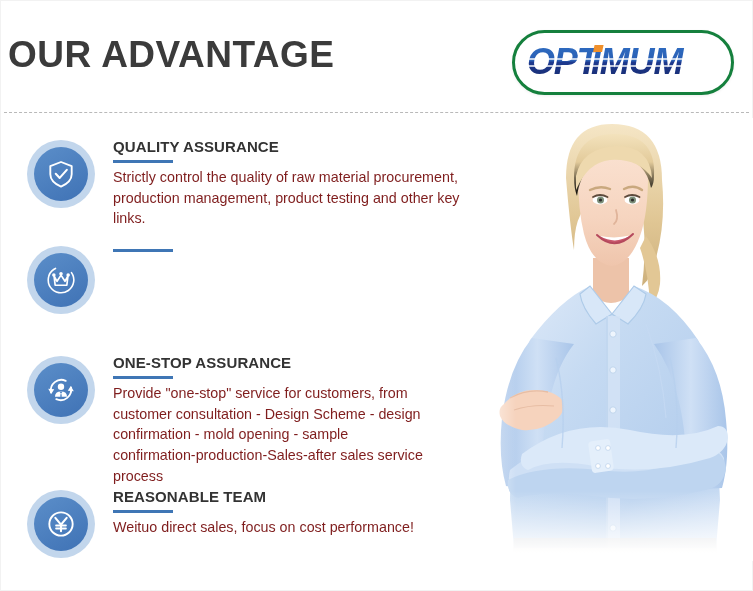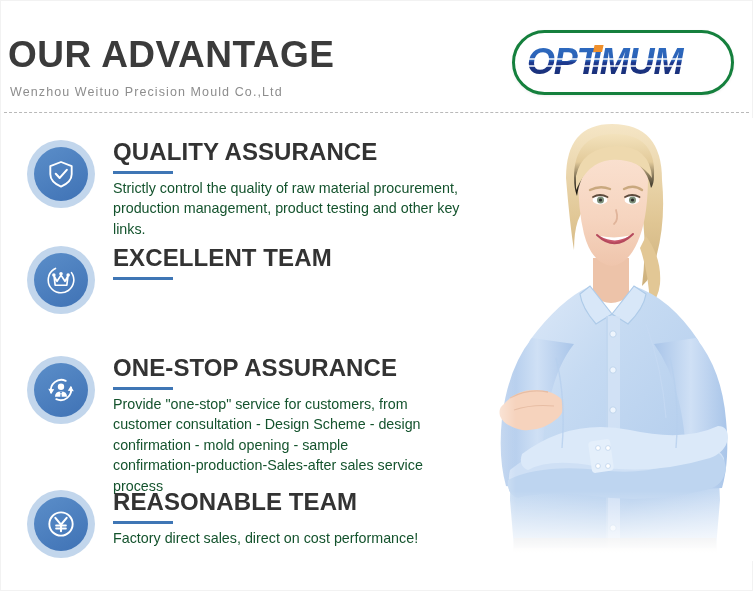--- a/index.html
+++ b/index.html
@@ -146,53 +146,52 @@
     align-items: center;
     justify-content: center;
   }
   .feature-body {
     position: absolute;
     left: 113px;
     top: -2px;
     width: 368px;
   }
   .feature-title {
-    font-size: 24px;
+    font-size: 15px;
     font-weight: 700;
     color: #333333;
     letter-spacing: 0.1px;
     line-height: 1.15;
     white-space: nowrap;
   }
   .feature-rule {
     width: 60px;
     height: 3px;
     background: #3f76b5;
     margin-top: 5px;
     margin-bottom: 4px;
   }
   .feature-desc {
     font-size: 14.3px;
-    color: #14532d;
+    color: #7f1d1d;
     line-height: 1.44;
     white-space: pre-line;
   }
 
   svg.icn { display: block; }
 </style>
 </head>
 <body>
 
 <div class="page">
 
   <div class="edge-frame"></div>
 
   <div class="header">
     <div class="header-title">OUR ADVANTAGE</div>
-    <div class="header-sub">Wenzhou Weituo Precision Mould Co.,Ltd</div>
 
     <div class="logo-box">
       <div class="logo-wrap">
         <svg class="logo-svg" width="196" height="40" viewBox="0 0 196 40">
           <defs>
             <linearGradient id="lgA" x1="0" y1="0" x2="0" y2="1">
               <stop offset="0%" stop-color="#2f6fc4"></stop>
               <stop offset="48%" stop-color="#2a5fb4"></stop>
               <stop offset="52%" stop-color="#1e3a8f"></stop>
               <stop offset="100%" stop-color="#16296b"></stop>
@@ -356,21 +355,20 @@
             <circle cx="17" cy="17" r="13.6" fill="none" stroke="#ffffff" stroke-width="1.7" stroke-dasharray="66 22" stroke-linecap="round" transform="rotate(-35 17 17)"></circle>
             <path d="M9.6 12.6 L12.8 18.4 L17 11.8 L21.2 18.4 L24.4 12.6
                      L23.2 22.6 H10.8 Z" fill="none" stroke="#ffffff" stroke-width="1.8" stroke-linejoin="round"></path>
             <circle cx="9.4" cy="11.6" r="1.9" fill="#ffffff"></circle>
             <circle cx="17" cy="10.4" r="1.9" fill="#ffffff"></circle>
             <circle cx="24.6" cy="11.6" r="1.9" fill="#ffffff"></circle>
           </svg>
         </div>
       </div>
       <div class="feature-body">
-        <div class="feature-title">EXCELLENT TEAM</div>
         <div class="feature-rule"></div>
       </div>
     </div>
 
     <div class="feature" style="top:238px;">
       <div class="feature-icon">
         <div class="inner">
           <svg class="icn" width="32" height="32" viewBox="0 0 34 34">
             <path d="M6.4 19.6 A11.2 11.2 0 0 1 22 7.2" fill="none" stroke="#ffffff" stroke-width="2" stroke-linecap="round"></path>
             <path d="M27.6 14.4 A11.2 11.2 0 0 1 12 26.8" fill="none" stroke="#ffffff" stroke-width="2" stroke-linecap="round"></path>
@@ -402,18 +400,18 @@
             <path d="M11 10.4 L17 17.6 L23 10.4" fill="none" stroke="#ffffff" stroke-width="2.2" stroke-linecap="round"></path>
             <path d="M17 17.2 V24.6" stroke="#ffffff" stroke-width="2.2" stroke-linecap="round"></path>
             <path d="M11.8 18.6 H22.2" stroke="#ffffff" stroke-width="2" stroke-linecap="round"></path>
             <path d="M11.8 21.8 H22.2" stroke="#ffffff" stroke-width="2" stroke-linecap="round"></path>
           </svg>
         </div>
       </div>
       <div class="feature-body">
         <div class="feature-title">REASONABLE TEAM</div>
         <div class="feature-rule"></div>
-        <div class="feature-desc">Factory direct sales, direct on cost performance!</div>
+        <div class="feature-desc">Weituo direct sales, focus on cost performance!</div>
       </div>
     </div>
 
   </div>
 </div>
 
 </body></html>

